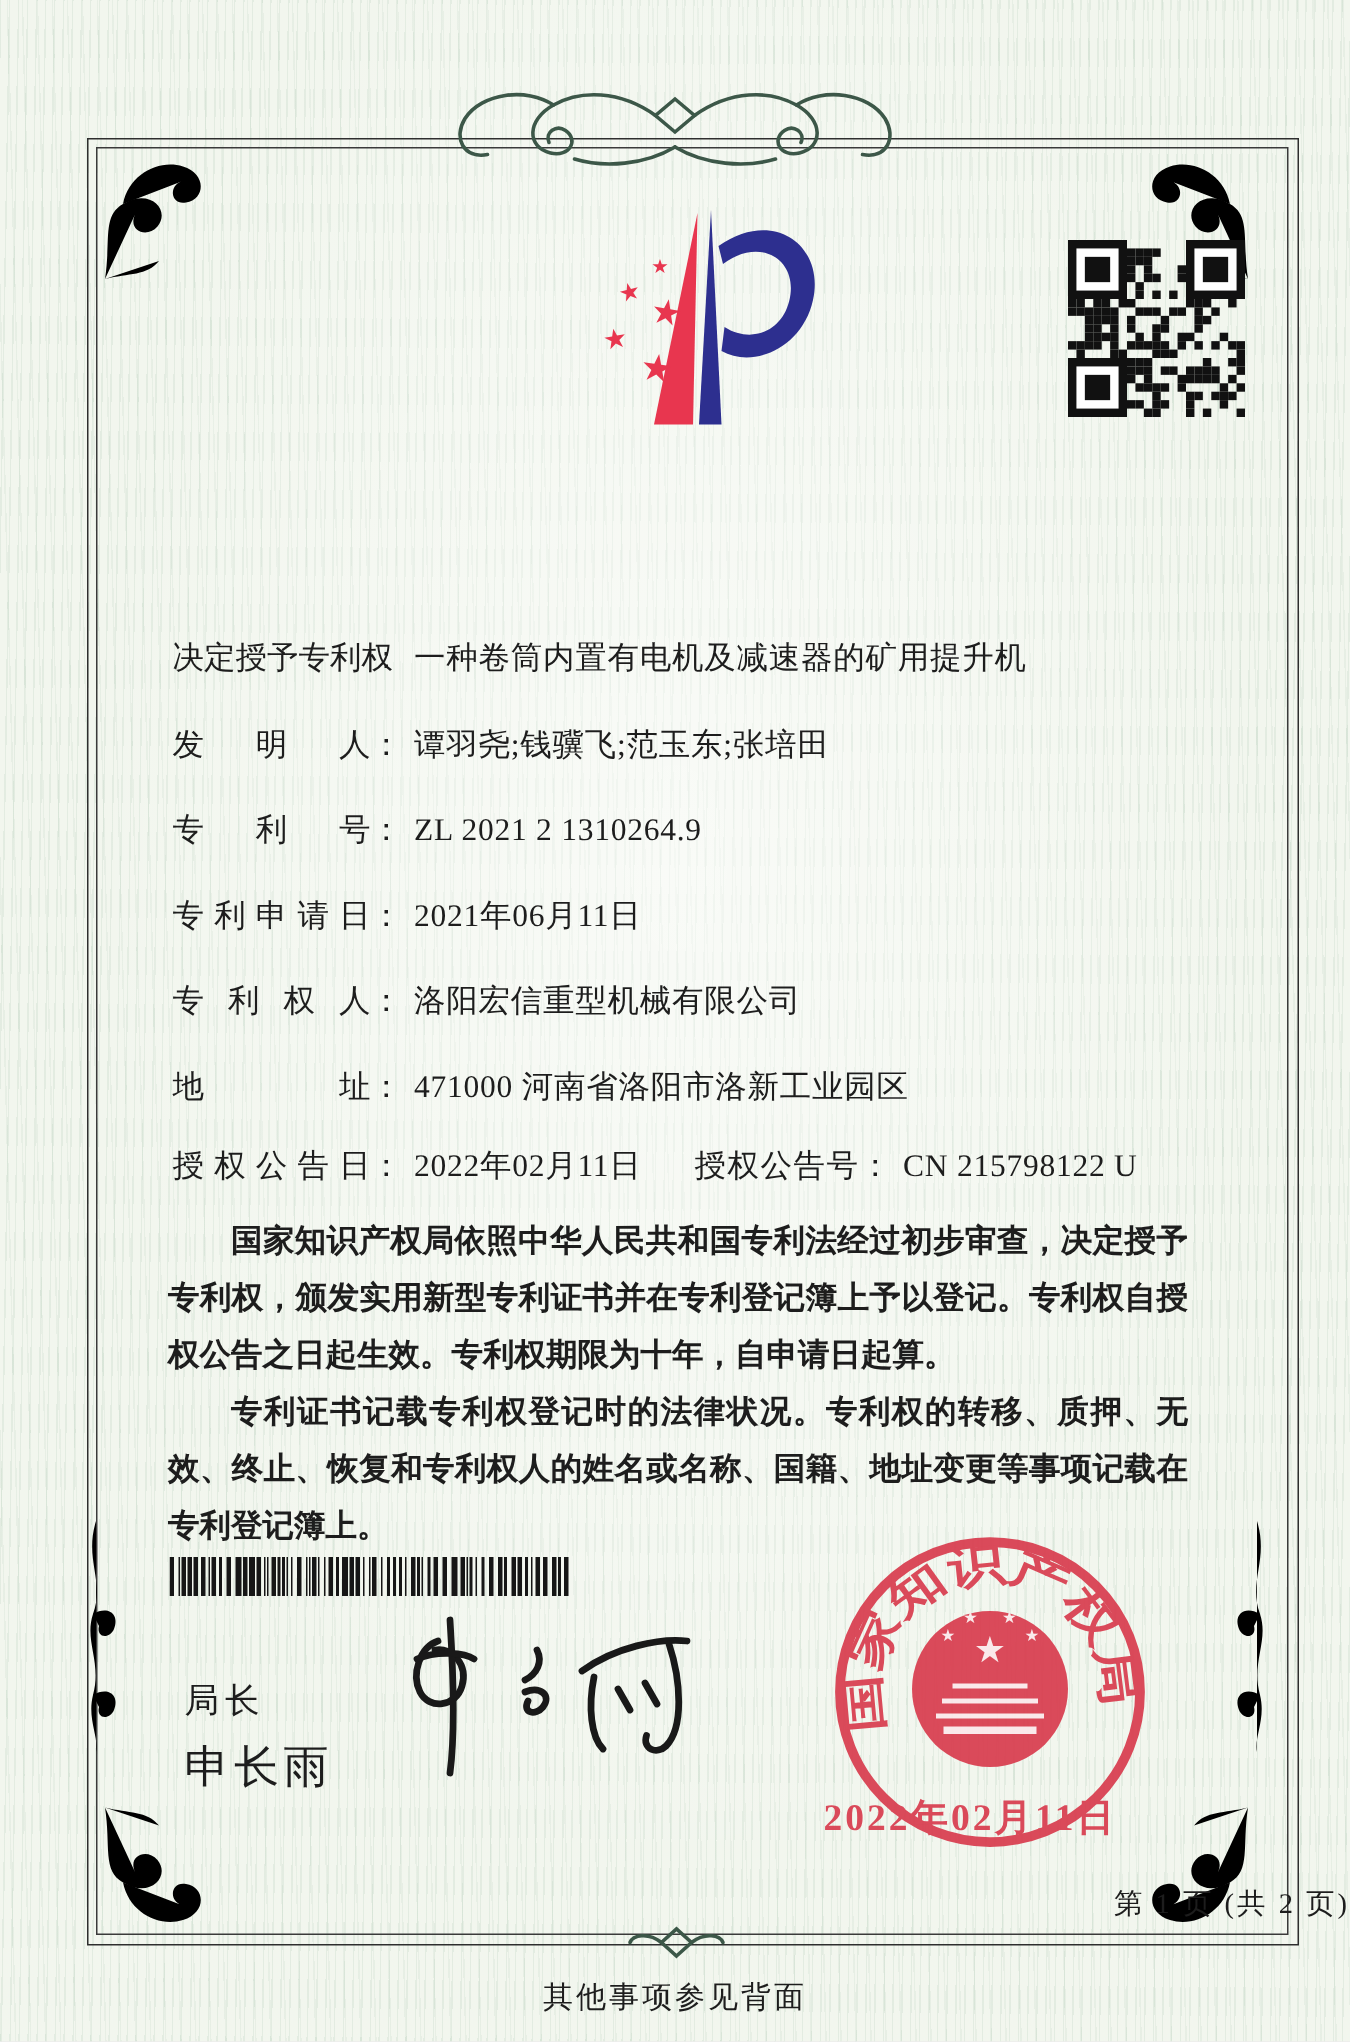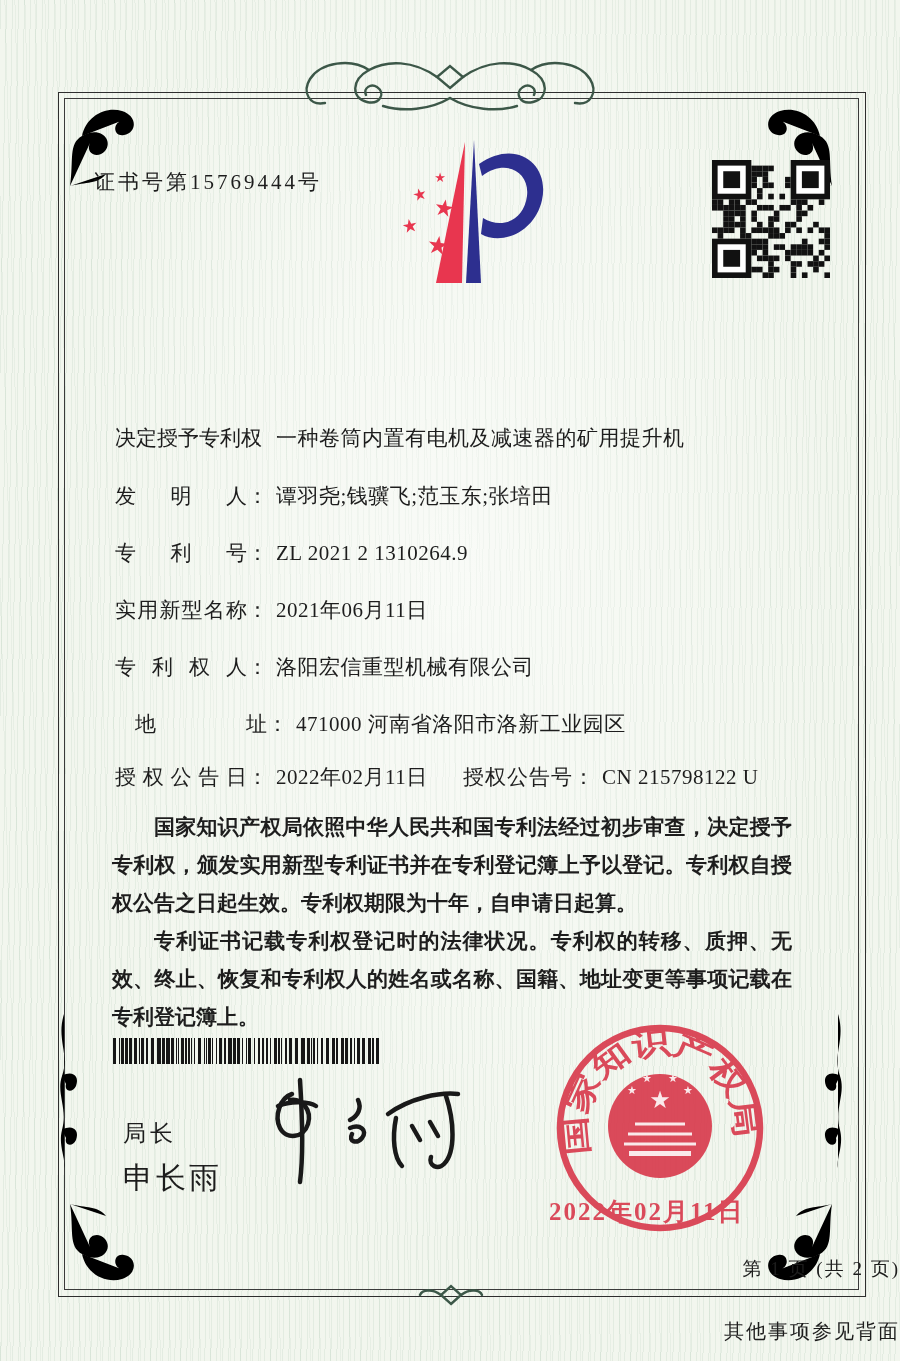--- a/index.html
+++ b/index.html
@@ -28,21 +28,21 @@
   .grant-no .flabel2{display:inline-block;font-weight:500;letter-spacing:1px;}
   .paras{position:absolute;left:112px;top:808px;width:680px;font-size:21px;line-height:38px;
          text-align:justify;}
   .paras p{margin:0;text-indent:2em;font-weight:bold;}
   .sig-role{position:absolute;left:123px;top:1118px;font-size:23px;letter-spacing:4px;}
   .sig-name{position:absolute;left:123px;top:1158px;font-size:30px;letter-spacing:3px;}
   .sig-script{position:absolute;left:250px;top:1072px;}
   .sig-script path{fill:none;stroke:#191919;stroke-width:4.5;stroke-linecap:round;stroke-linejoin:round;}
   .seal{position:absolute;left:525px;top:1008px;opacity:.93;}
   .footer-page{position:absolute;left:0;top:1256px;width:100%;text-align:right;font-size:19px;letter-spacing:2px;}
-  .footer-note{position:absolute;left:0;top:1318px;width:100%;text-align:right;font-size:20px;letter-spacing:2px;}
+  .footer-note{position:absolute;left:0;top:1318px;width:100%;text-align:center;font-size:20px;letter-spacing:2px;}
   .logo{position:absolute;left:378px;top:130px;}
   .qr{position:absolute;left:712px;top:160px;}
   .barcode{position:absolute;left:113px;top:1038px;}
 </style>
 </head>
 <body>
 
 <div class="page">
 
   <div class="frame-outer"></div>
@@ -105,21 +105,20 @@
         <use href="#vine"></use>
       </svg></div>
 
   <div class="orn" style="left:418px;top:1282px;">
     <svg width="66" height="26" viewBox="0 0 66 26">
       <path d="M33,22 L43,13 L33,4 L23,13 Z" fill="none" stroke="#3c5748" stroke-width="2"></path>
       <path d="M23,13 C14,6 4,8 2,13 M43,13 C52,6 62,8 64,13" fill="none" stroke="#3c5748" stroke-width="2"></path>
     </svg>
   </div>
 
-  <div class="cert-no">证书号第15769444号</div>
 
   <div class="logo">
     <svg width="178" height="168" viewBox="0 0 178 168">
       <path d="M87,12 L58,153 L84,153 Z" fill="#e8364f"></path>
       <path d="M96,10 L88,153 L103,153 Z" fill="#2d2f8f"></path>
       <path d="M101,34 C138,8 172,34 164,70 C157,102 124,116 103,104 L105,88 C124,100 146,90 149,66 C152,42 128,28 104,46 Z" fill="#2d2f8f"></path>
       <text x="62" y="52" font-size="13" fill="#e8364f" text-anchor="middle">★</text>
       <text x="42" y="70" font-size="16" fill="#e8364f" text-anchor="middle" transform="rotate(-14 42 66)">★</text>
       <text x="66" y="86" font-size="23" fill="#e8364f" text-anchor="middle" transform="rotate(10 66 80)">★</text>
       <text x="32" y="102" font-size="18" fill="#e8364f" text-anchor="middle" transform="rotate(-10 32 96)">★</text>
@@ -281,26 +280,26 @@
     <div class="frow" style="top:424px;">
       <span class="flabel">决定授予专利权</span><span class="fcolon">：</span><span class="fvalue">一种卷筒内置有电机及减速器的矿用提升机</span>
     </div>
     <div class="frow" style="top:482px;">
       <span class="flabel">发明人</span><span class="fcolon">：</span><span class="fvalue">谭羽尧;钱骥飞;范玉东;张培田</span>
     </div>
     <div class="frow" style="top:539px;">
       <span class="flabel">专利号</span><span class="fcolon">：</span><span class="fvalue">ZL 2021 2 1310264.9</span>
     </div>
     <div class="frow" style="top:596px;">
-      <span class="flabel">实用新型名称</span><span class="fcolon">：</span><span class="fvalue">2021年06月11日</span>
+      <span class="flabel">专利申请日</span><span class="fcolon">：</span><span class="fvalue">2021年06月11日</span>
     </div>
     <div class="frow" style="top:653px;">
       <span class="flabel">专利权人</span><span class="fcolon">：</span><span class="fvalue">洛阳宏信重型机械有限公司</span>
     </div>
-    <div class="frow" style="top:710px;padding-left:20px;">
+    <div class="frow" style="top:710px;">
       <span class="flabel">地址</span><span class="fcolon">：</span><span class="fvalue">471000 河南省洛阳市洛新工业园区</span>
     </div>
     <div class="frow" style="top:763px;">
       <span class="flabel">授权公告日</span><span class="fcolon">：</span><span class="fvalue">2022年02月11日</span>
       <span class="grant-no">
         <span class="flabel2">授权公告号</span><span class="fcolon">：</span><span class="fvalue">CN 215798122 U</span>
       </span>
     </div>
   </div>
 

